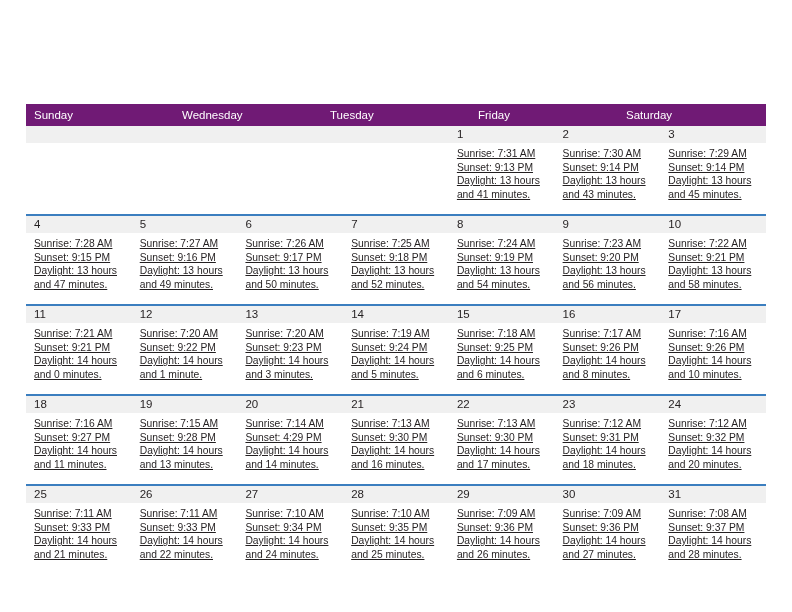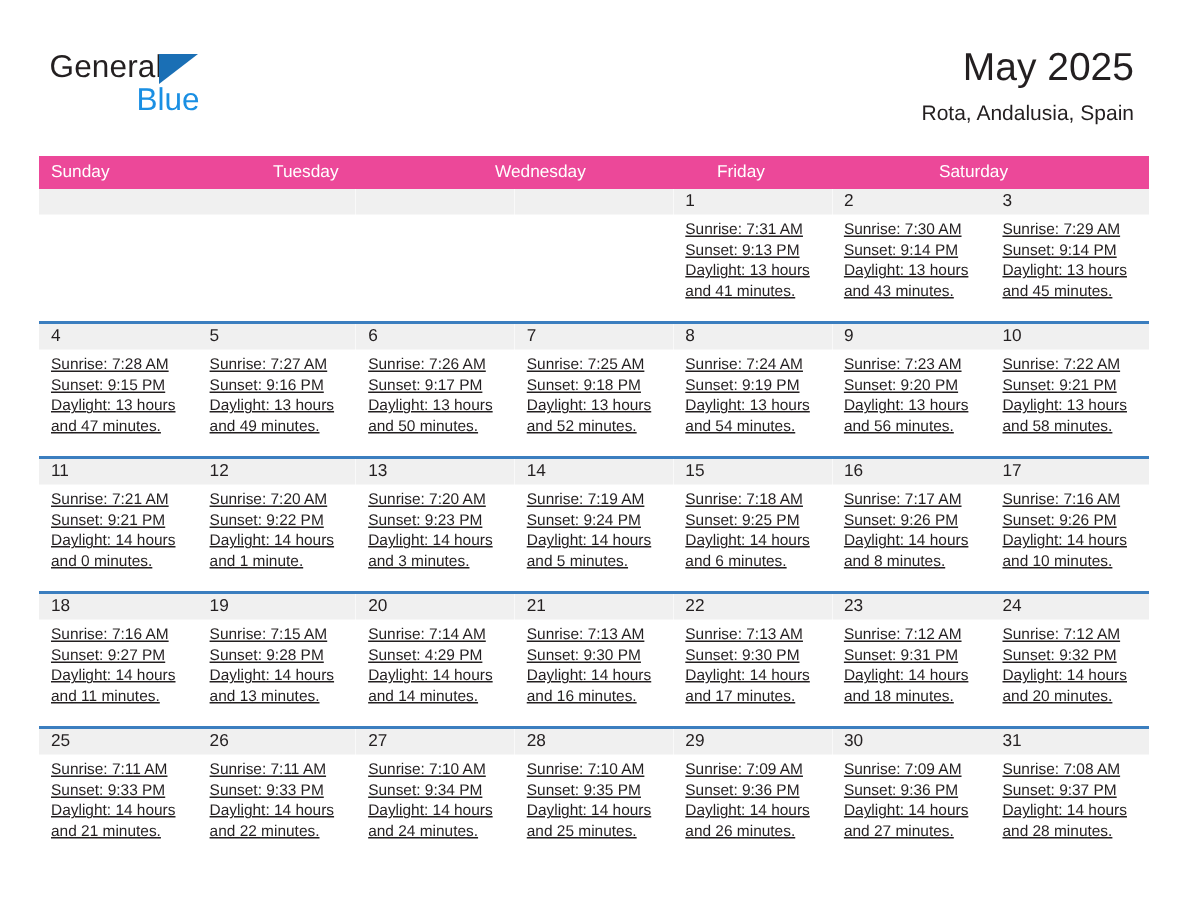--- a/index.html
+++ b/index.html
@@ -85,21 +85,21 @@
 
   
   .calendar {
     position: absolute;
     left: 26px;
     top: 104px;
     width: 740px;
   }
   .dow-row {
     display: flex;
-    background: #ec4899;
+    background: #701a75;
     height: 22px;
   }
   .dow {
     flex: 1 1 0;
     color: #ffffff;
     font-size: 11.5px;
     line-height: 22px;
     padding-left: 8px;
     box-sizing: border-box;
     white-space: nowrap;
@@ -140,37 +140,26 @@
   }
   .cell .lines div {
     white-space: nowrap;
   }
 </style>
 </head>
 <body>
 
 <div class="page">
 
-  <div class="header">
-    <div class="brand">
-      <span class="brand-general">General</span>
-      <span class="brand-tri"></span>
-      <span class="brand-blue">Blue</span>
-    </div>
-    <div class="title-block">
-      <div class="cal-title">May 2025</div>
-      <div class="cal-subtitle">Rota, Andalusia, Spain</div>
-    </div>
-  </div>
 
   <div class="calendar">
     <div class="dow-row">
       <div class="dow">Sunday</div>
+      <div class="dow">Wednesday</div>
       <div class="dow">Tuesday</div>
-      <div class="dow">Wednesday</div>
       <div class="dow">Friday</div>
       <div class="dow">Saturday</div>
     </div>
 
     <div id="weeks-container">
         <div class="week">
           <div class="cell empty">
             <div class="daynum"></div>
             <div class="lines">
               <div></div>

